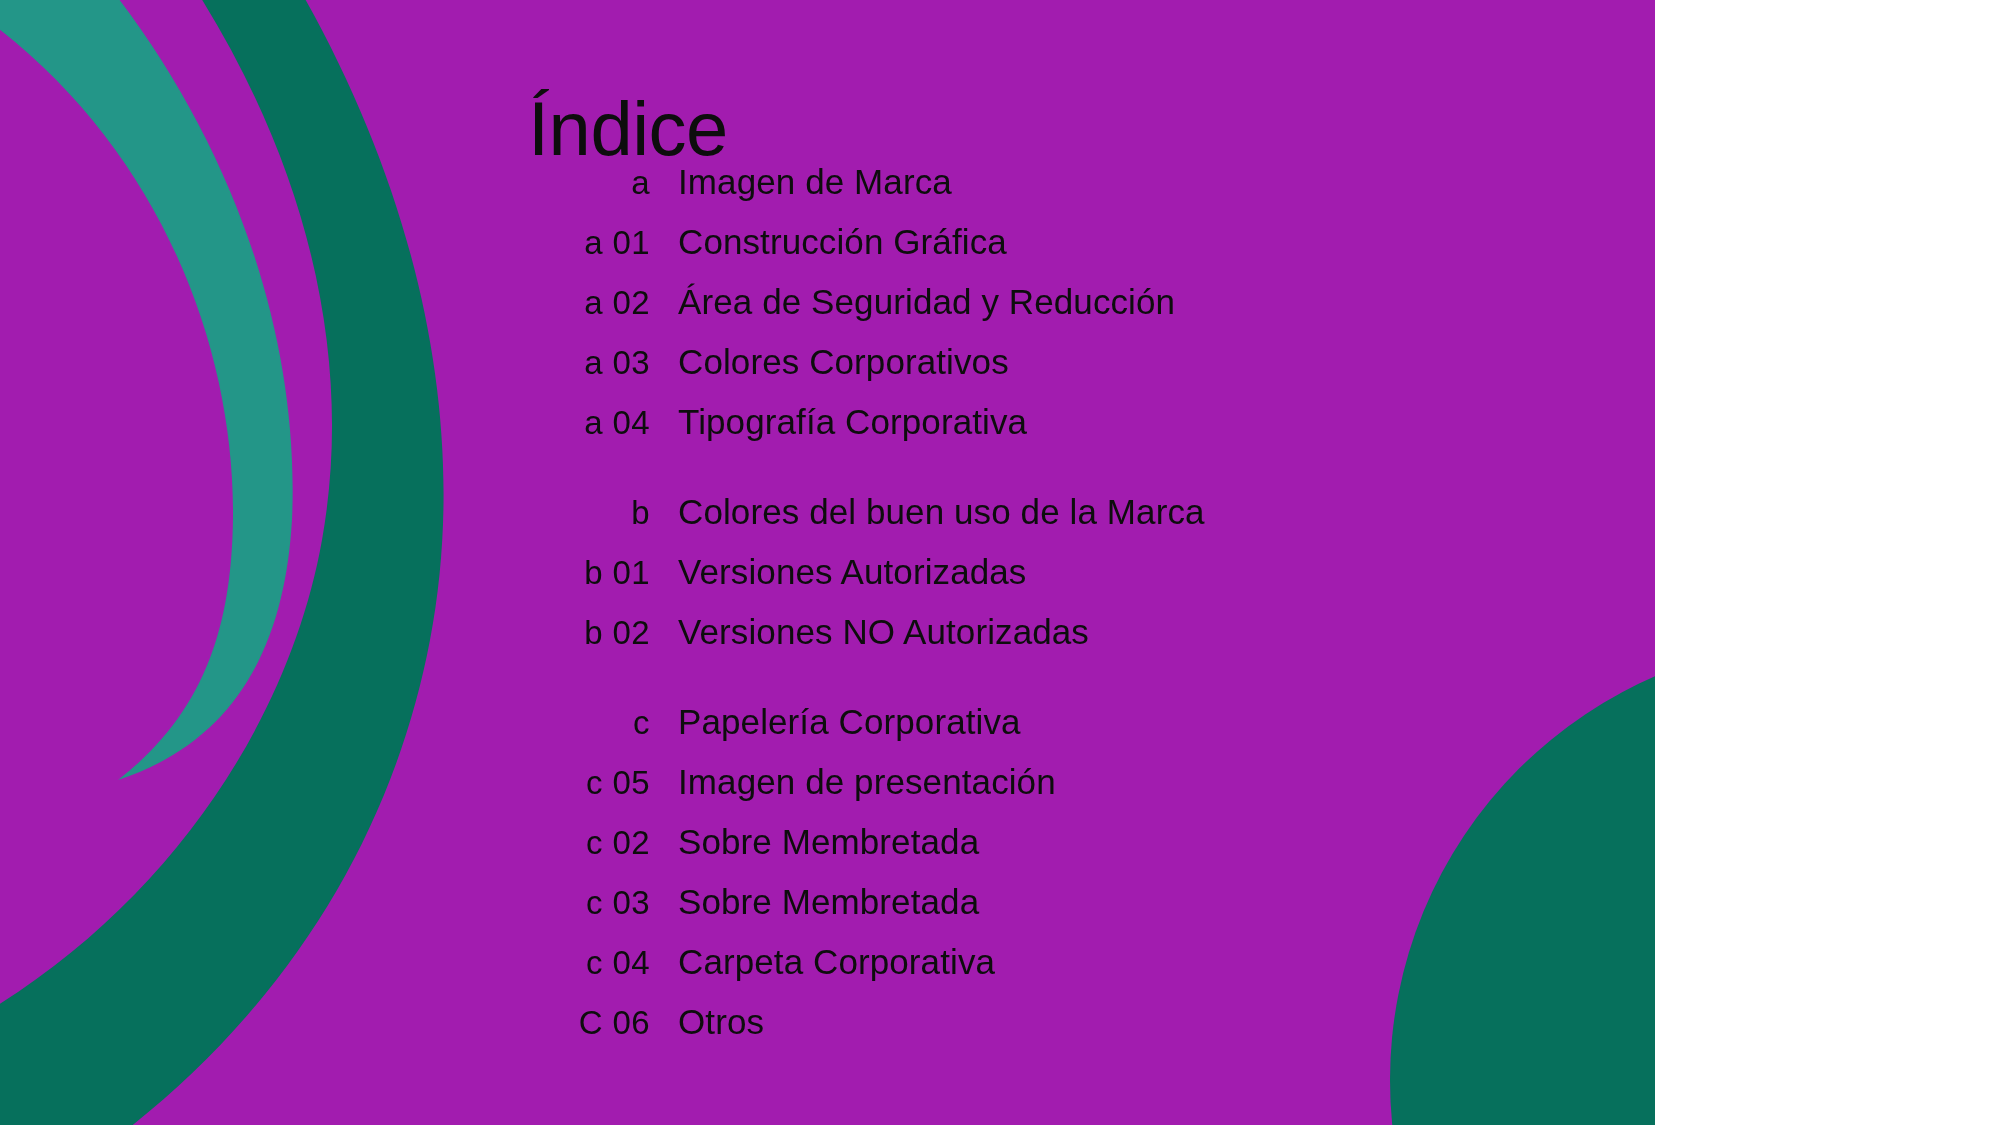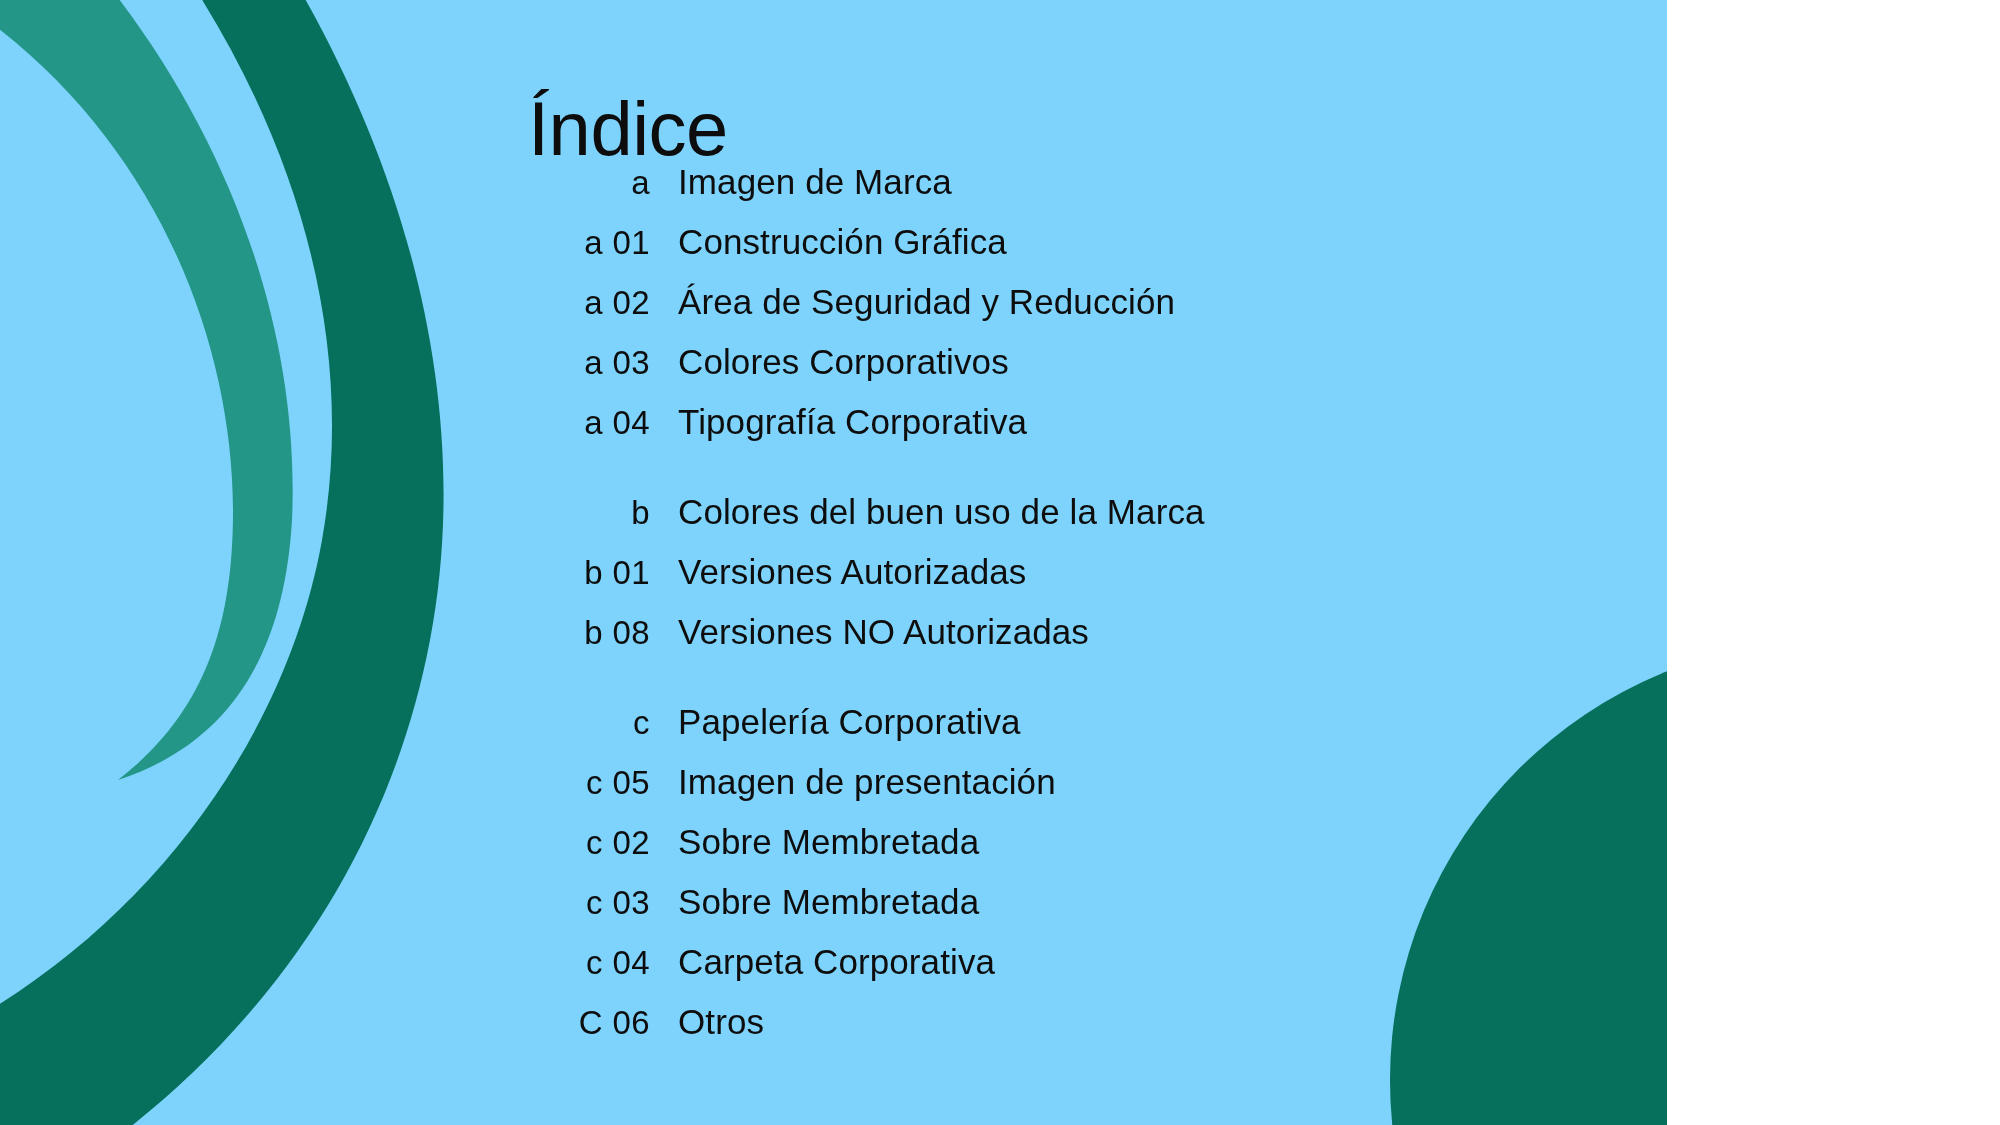--- a/index.html
+++ b/index.html
@@ -7,23 +7,22 @@
     padding: 0;
     background: #ffffff;
   }
   body {
     font-family: "Liberation Sans", sans-serif;
   }
   .slide {
     position: relative;
     width: 1655px;
     height: 1125px;
-    background: #7dd3fc;
+    background: #a21caf;
     overflow: hidden;
-    padding-left: 12px;
   }
 
   
   .deco-layer {
     position: absolute;
     left: 0;
     top: 0;
     width: 2000px;
     height: 1125px;
     pointer-events: none;
@@ -152,21 +151,21 @@
       <div class="index-group">
         <div class="index-row">
           <span class="row-code">b</span>
           <span class="row-label">Colores del buen uso de la Marca</span>
         </div>
         <div class="index-row">
           <span class="row-code">b 01</span>
           <span class="row-label">Versiones Autorizadas</span>
         </div>
         <div class="index-row">
-          <span class="row-code">b 08</span>
+          <span class="row-code">b 02</span>
           <span class="row-label">Versiones NO Autorizadas</span>
         </div>
       </div>
 
       <div class="index-group">
         <div class="index-row">
           <span class="row-code">c</span>
           <span class="row-label">Papelería Corporativa</span>
         </div>
         <div class="index-row">

